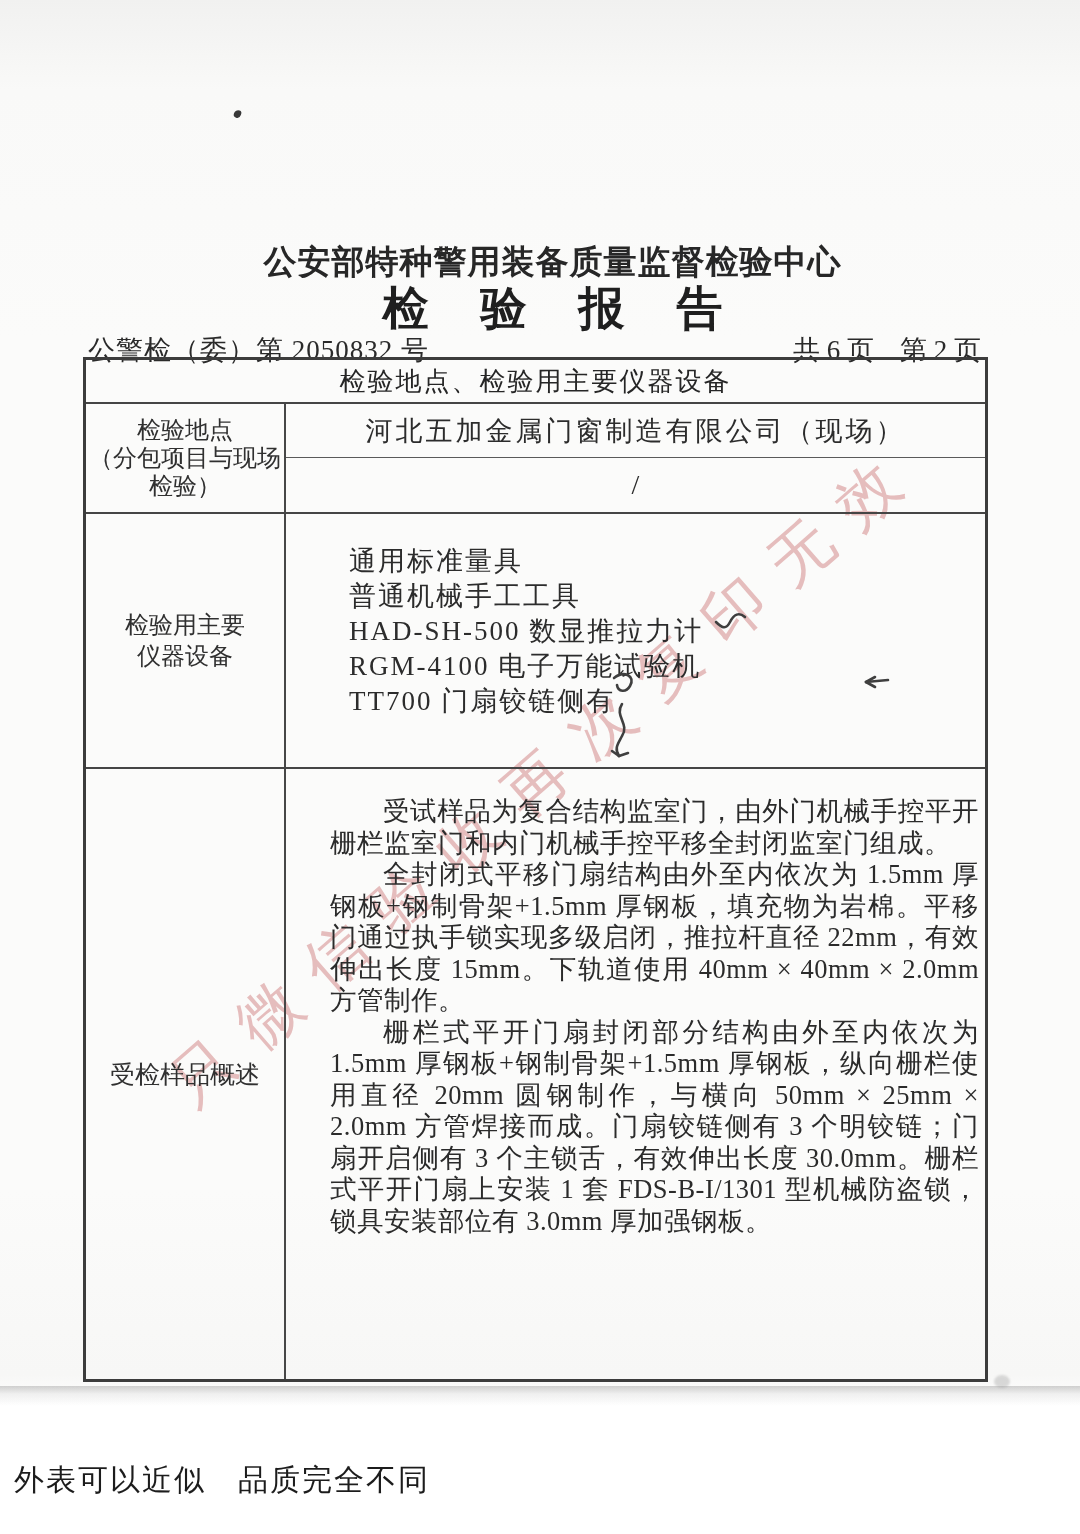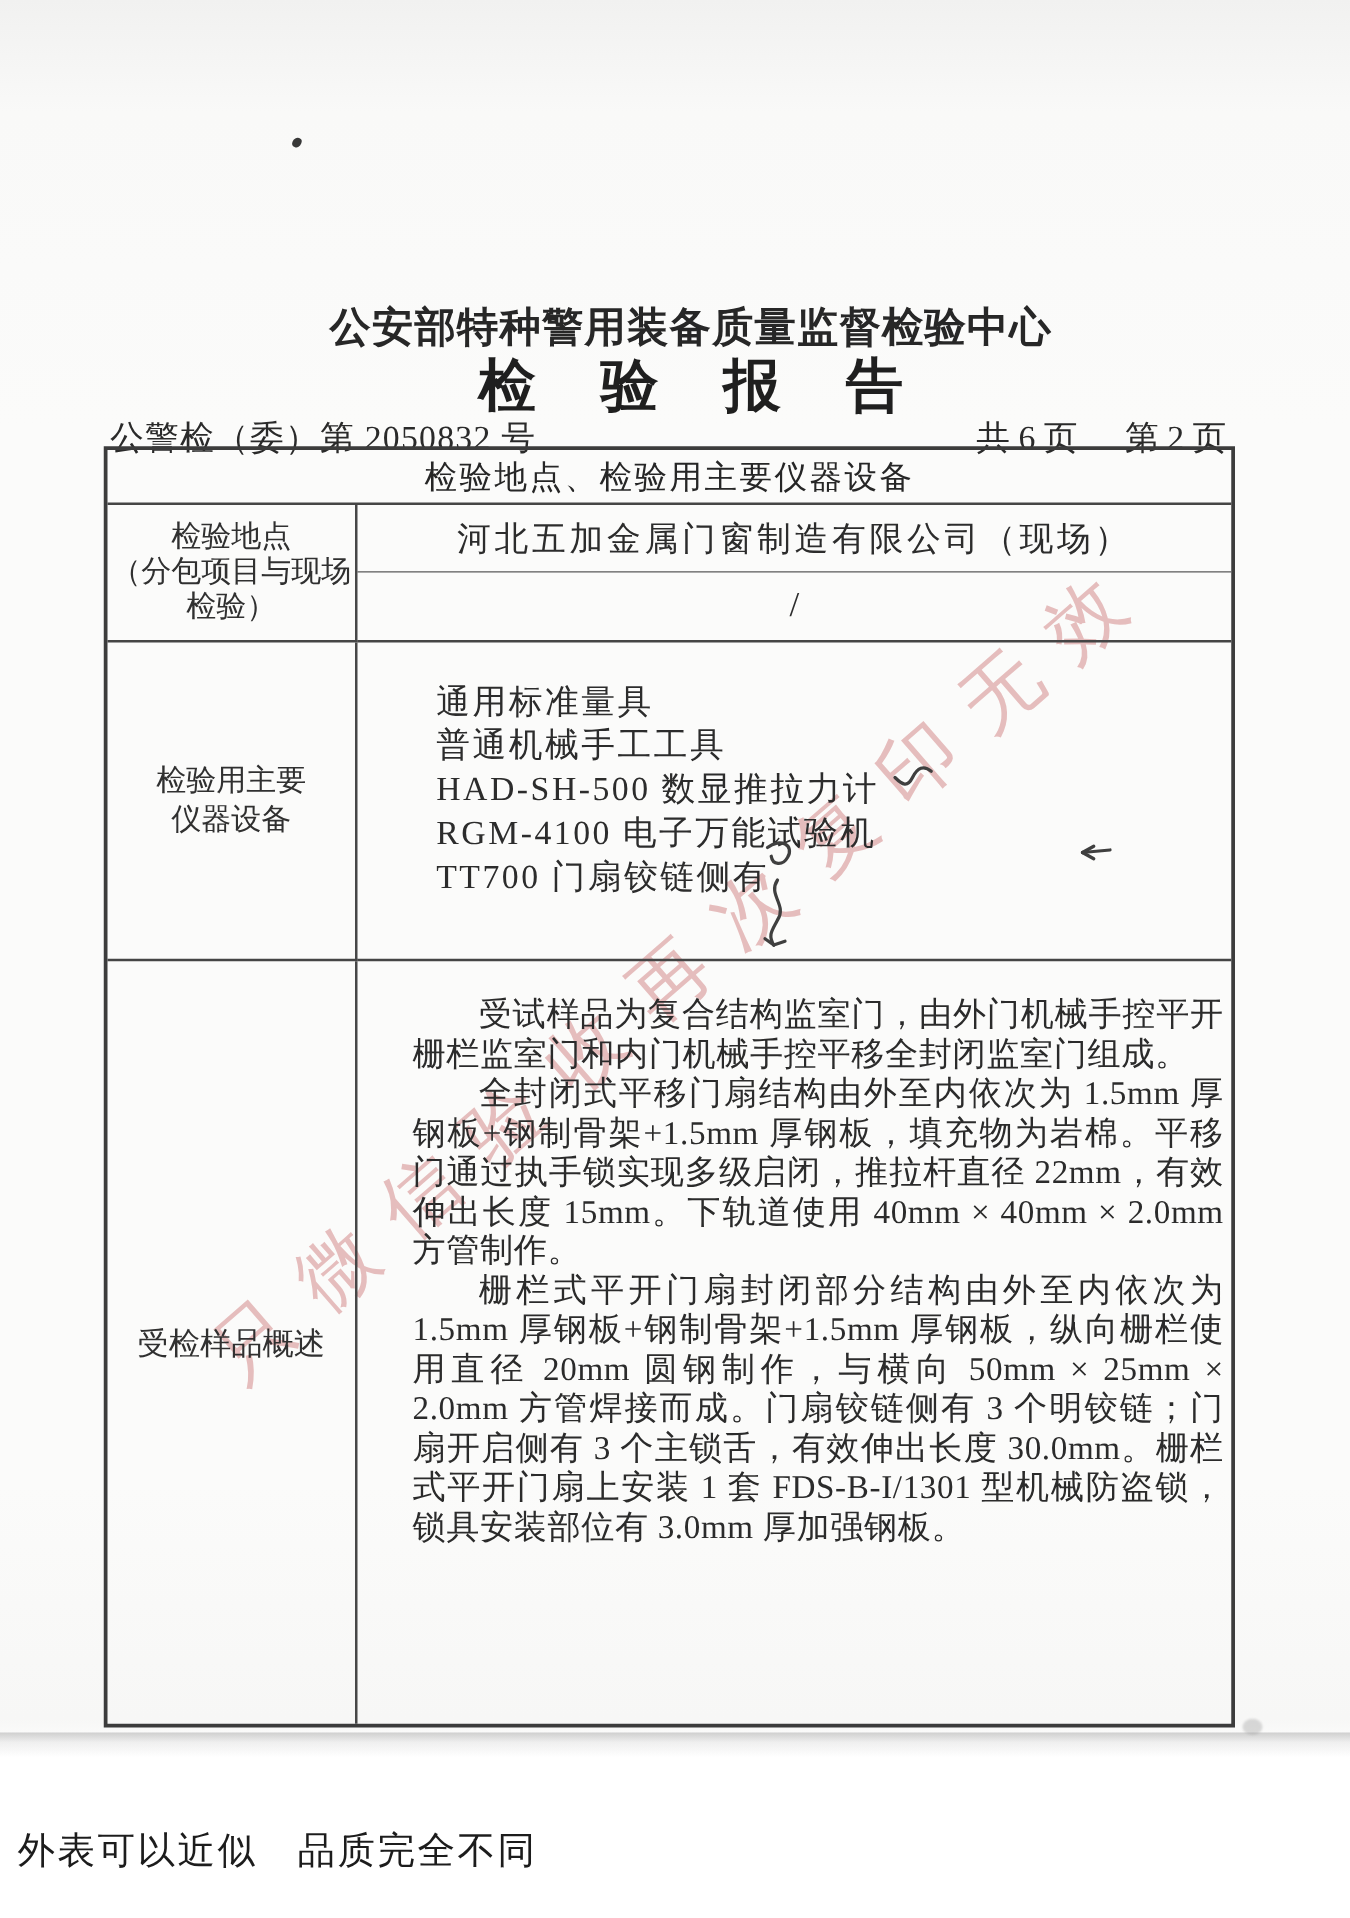--- a/index.html
+++ b/index.html
@@ -14,21 +14,21 @@
     top:240px;left:0;width:100%;text-align:center;
     font-family:"Liberation Sans","DejaVu Sans",sans-serif;
     font-size:33px;font-weight:700;color:#272727;letter-spacing:1px;
   }
   .report-title{
     top:278px;left:0;width:100%;text-align:center;
     font-size:46px;font-weight:700;color:#1f1f1f;
     letter-spacing:52px;text-indent:52px;
   }
   .report-no{top:332px;left:88px;font-size:27px;color:#2a2a2a;letter-spacing:1px;}
-  .pages{top:332px;right:124px;display:flex;gap:38px;font-size:27px;color:#2a2a2a;}
+  .pages{top:332px;right:124px;display:flex;gap:26px;font-size:27px;color:#2a2a2a;}
   
   .watermark{
     top:775px;left:545px;transform:translate(-50%,-50%) rotate(-41deg);
     font-size:62px;letter-spacing:26px;white-space:nowrap;
     color:#c96a6a;opacity:.42;font-weight:400;pointer-events:none;
   }
   
   .report-table{
     left:83px;top:357px;width:905px;height:1025px;
     border:3px solid #3c3c3c;box-sizing:border-box;

